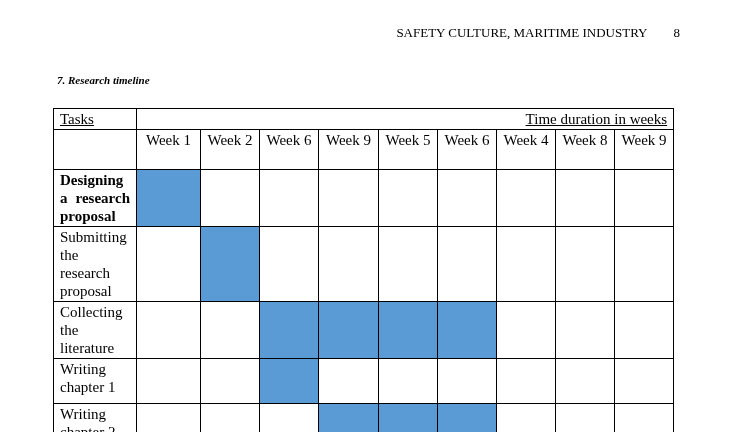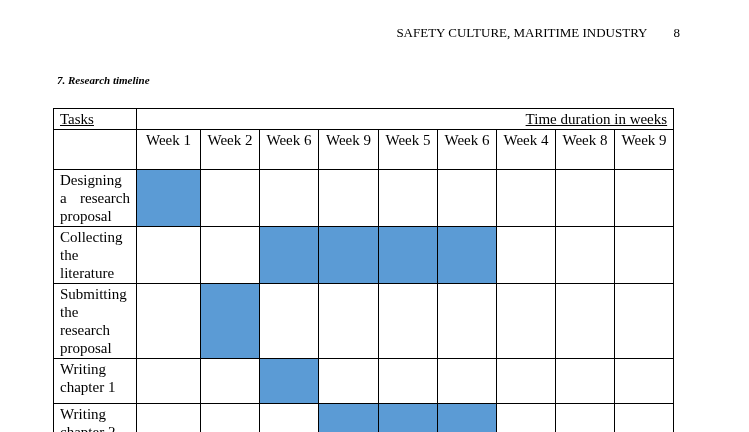--- a/index.html
+++ b/index.html
@@ -105,52 +105,52 @@
       <td class="week-cell">Week 1</td>
           <td class="week-cell">Week 2</td>
           <td class="week-cell">Week 6</td>
           <td class="week-cell">Week 9</td>
           <td class="week-cell">Week 5</td>
           <td class="week-cell">Week 6</td>
           <td class="week-cell">Week 4</td>
           <td class="week-cell">Week 8</td>
           <td class="week-cell">Week 9</td>
         </tr>
-    <tr style="height: 54px;">
+    <tr style="height: 54px; font-weight: bold;">
           <td class="task-cell">Designing a research proposal</td>
           <td class="week-cell fill"></td>
           <td class="week-cell"></td>
+          <td class="week-cell"></td>
+          <td class="week-cell"></td>
+          <td class="week-cell"></td>
+          <td class="week-cell"></td>
+          <td class="week-cell"></td>
+          <td class="week-cell"></td>
+          <td class="week-cell"></td>
+        </tr>
+        <tr style="height: 74px;">
+          <td class="task-cell">Submitting the research proposal</td>
+          <td class="week-cell"></td>
+          <td class="week-cell fill"></td>
           <td class="week-cell"></td>
           <td class="week-cell"></td>
           <td class="week-cell"></td>
           <td class="week-cell"></td>
           <td class="week-cell"></td>
           <td class="week-cell"></td>
           <td class="week-cell"></td>
         </tr>
         <tr style="height: 55px;">
           <td class="task-cell">Collecting the literature</td>
           <td class="week-cell"></td>
           <td class="week-cell"></td>
           <td class="week-cell fill"></td>
           <td class="week-cell fill"></td>
           <td class="week-cell fill"></td>
           <td class="week-cell fill"></td>
-          <td class="week-cell"></td>
-          <td class="week-cell"></td>
-          <td class="week-cell"></td>
-        </tr>
-        <tr style="height: 74px;">
-          <td class="task-cell">Submitting the research proposal</td>
-          <td class="week-cell"></td>
-          <td class="week-cell fill"></td>
-          <td class="week-cell"></td>
-          <td class="week-cell"></td>
-          <td class="week-cell"></td>
-          <td class="week-cell"></td>
           <td class="week-cell"></td>
           <td class="week-cell"></td>
           <td class="week-cell"></td>
         </tr>
         <tr style="height: 45px; margin-top: 6px;">
           <td class="task-cell">Writing chapter 1</td>
           <td class="week-cell"></td>
           <td class="week-cell"></td>
           <td class="week-cell fill"></td>
           <td class="week-cell"></td>

